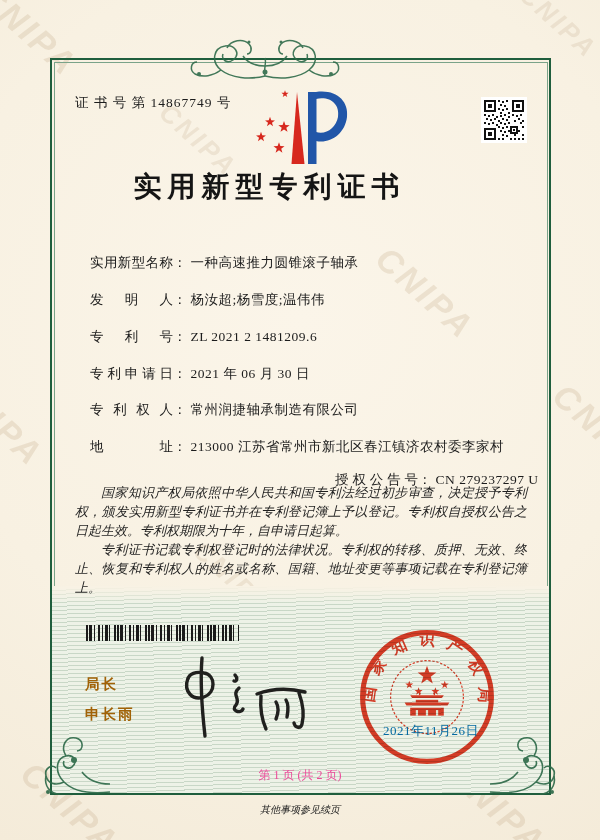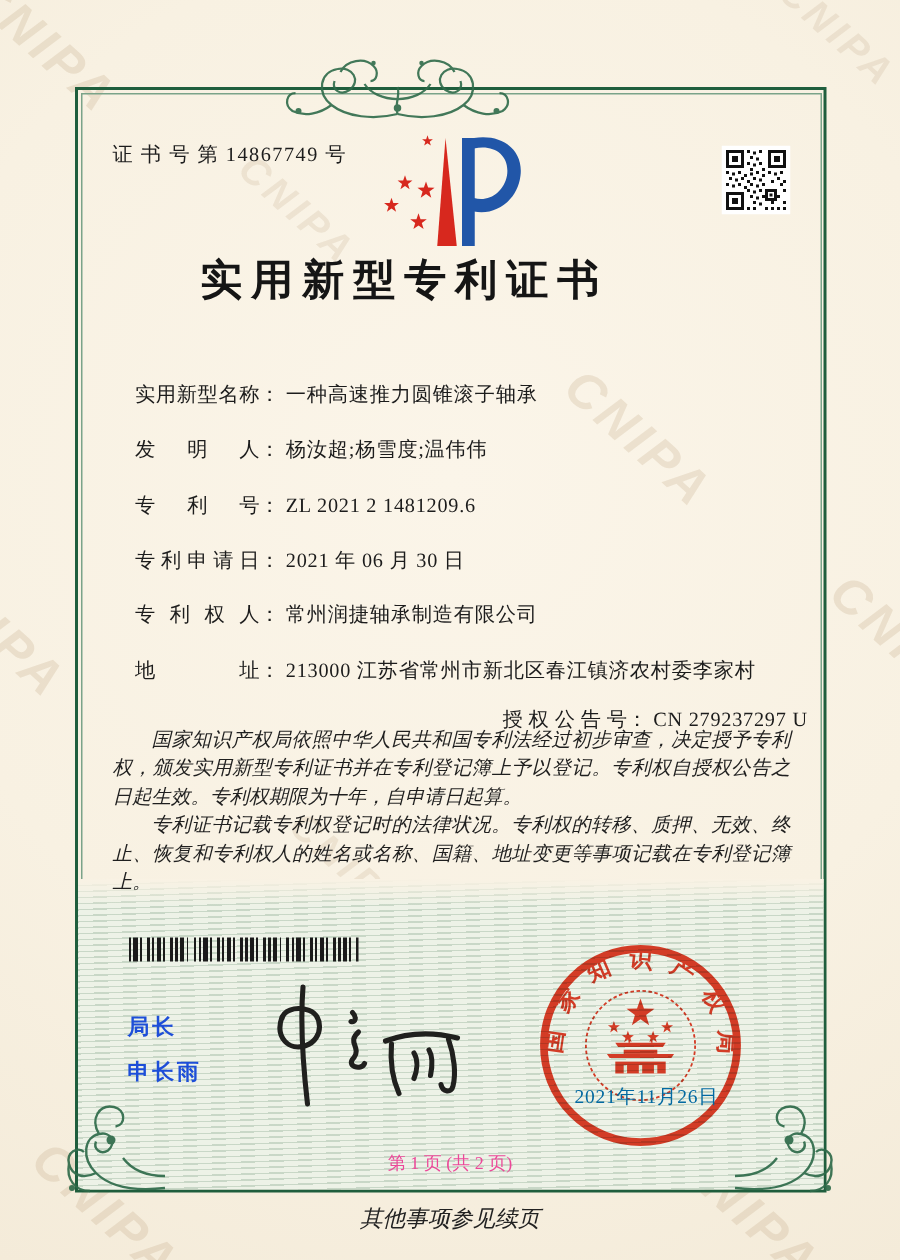--- a/index.html
+++ b/index.html
@@ -59,33 +59,33 @@
   .barcode{
     position:absolute;left:86px;top:625px;width:153px;height:16px;
     background:repeating-linear-gradient(90deg,
       #1b1b1b 0px,#1b1b1b 1.5px, transparent 1.5px, transparent 3px,
       #1b1b1b 3px,#1b1b1b 6px, transparent 6px, transparent 7.5px,
       #1b1b1b 7.5px,#1b1b1b 8.5px, transparent 8.5px, transparent 12px,
       #1b1b1b 12px,#1b1b1b 14px, transparent 14px, transparent 15.5px);
   }
   .signer{
     position:absolute;left:85px;font-family:"Liberation Sans","DejaVu Sans",sans-serif;
-    font-weight:700;font-size:14.5px;color:#1d4ed8;letter-spacing:2px;
+    font-weight:700;font-size:14.5px;color:#a16207;letter-spacing:2px;
   }
   .sealdate{
     position:absolute;left:366px;top:722px;width:130px;text-align:center;
     font-size:13px;color:#0369a1;letter-spacing:0.5px;white-space:nowrap;z-index:6;
   }
   .pagefooter{
     position:absolute;left:0;top:767px;width:600px;text-align:center;
     font-size:12px;color:#ec4899;z-index:5;
   }
   .contnote{
     position:absolute;left:0;top:803px;width:600px;text-align:center;
-    font-size:15px;font-style:italic;color:#222;
+    font-size:10px;font-style:italic;color:#222;
   }
   .sealwrap{position:absolute;left:357px;top:627px;width:140px;height:140px;z-index:4;opacity:0.94;mix-blend-mode:multiply;}
   .sigwrap{position:absolute;left:175px;top:648px;width:140px;height:92px;z-index:3;}
   .logo{position:absolute;left:252px;top:84px;width:100px;height:90px;}
   .qr{position:absolute;left:481px;top:97px;width:46px;height:46px;}
   .orn-top{position:absolute;left:183px;top:36px;width:164px;height:46px;z-index:2;}
   .orn-bl{position:absolute;left:40px;top:732px;width:72px;height:66px;z-index:2;}
   .orn-br{position:absolute;left:488px;top:732px;width:72px;height:66px;z-index:2;transform:scaleX(-1);}
 </style>
 </head>

